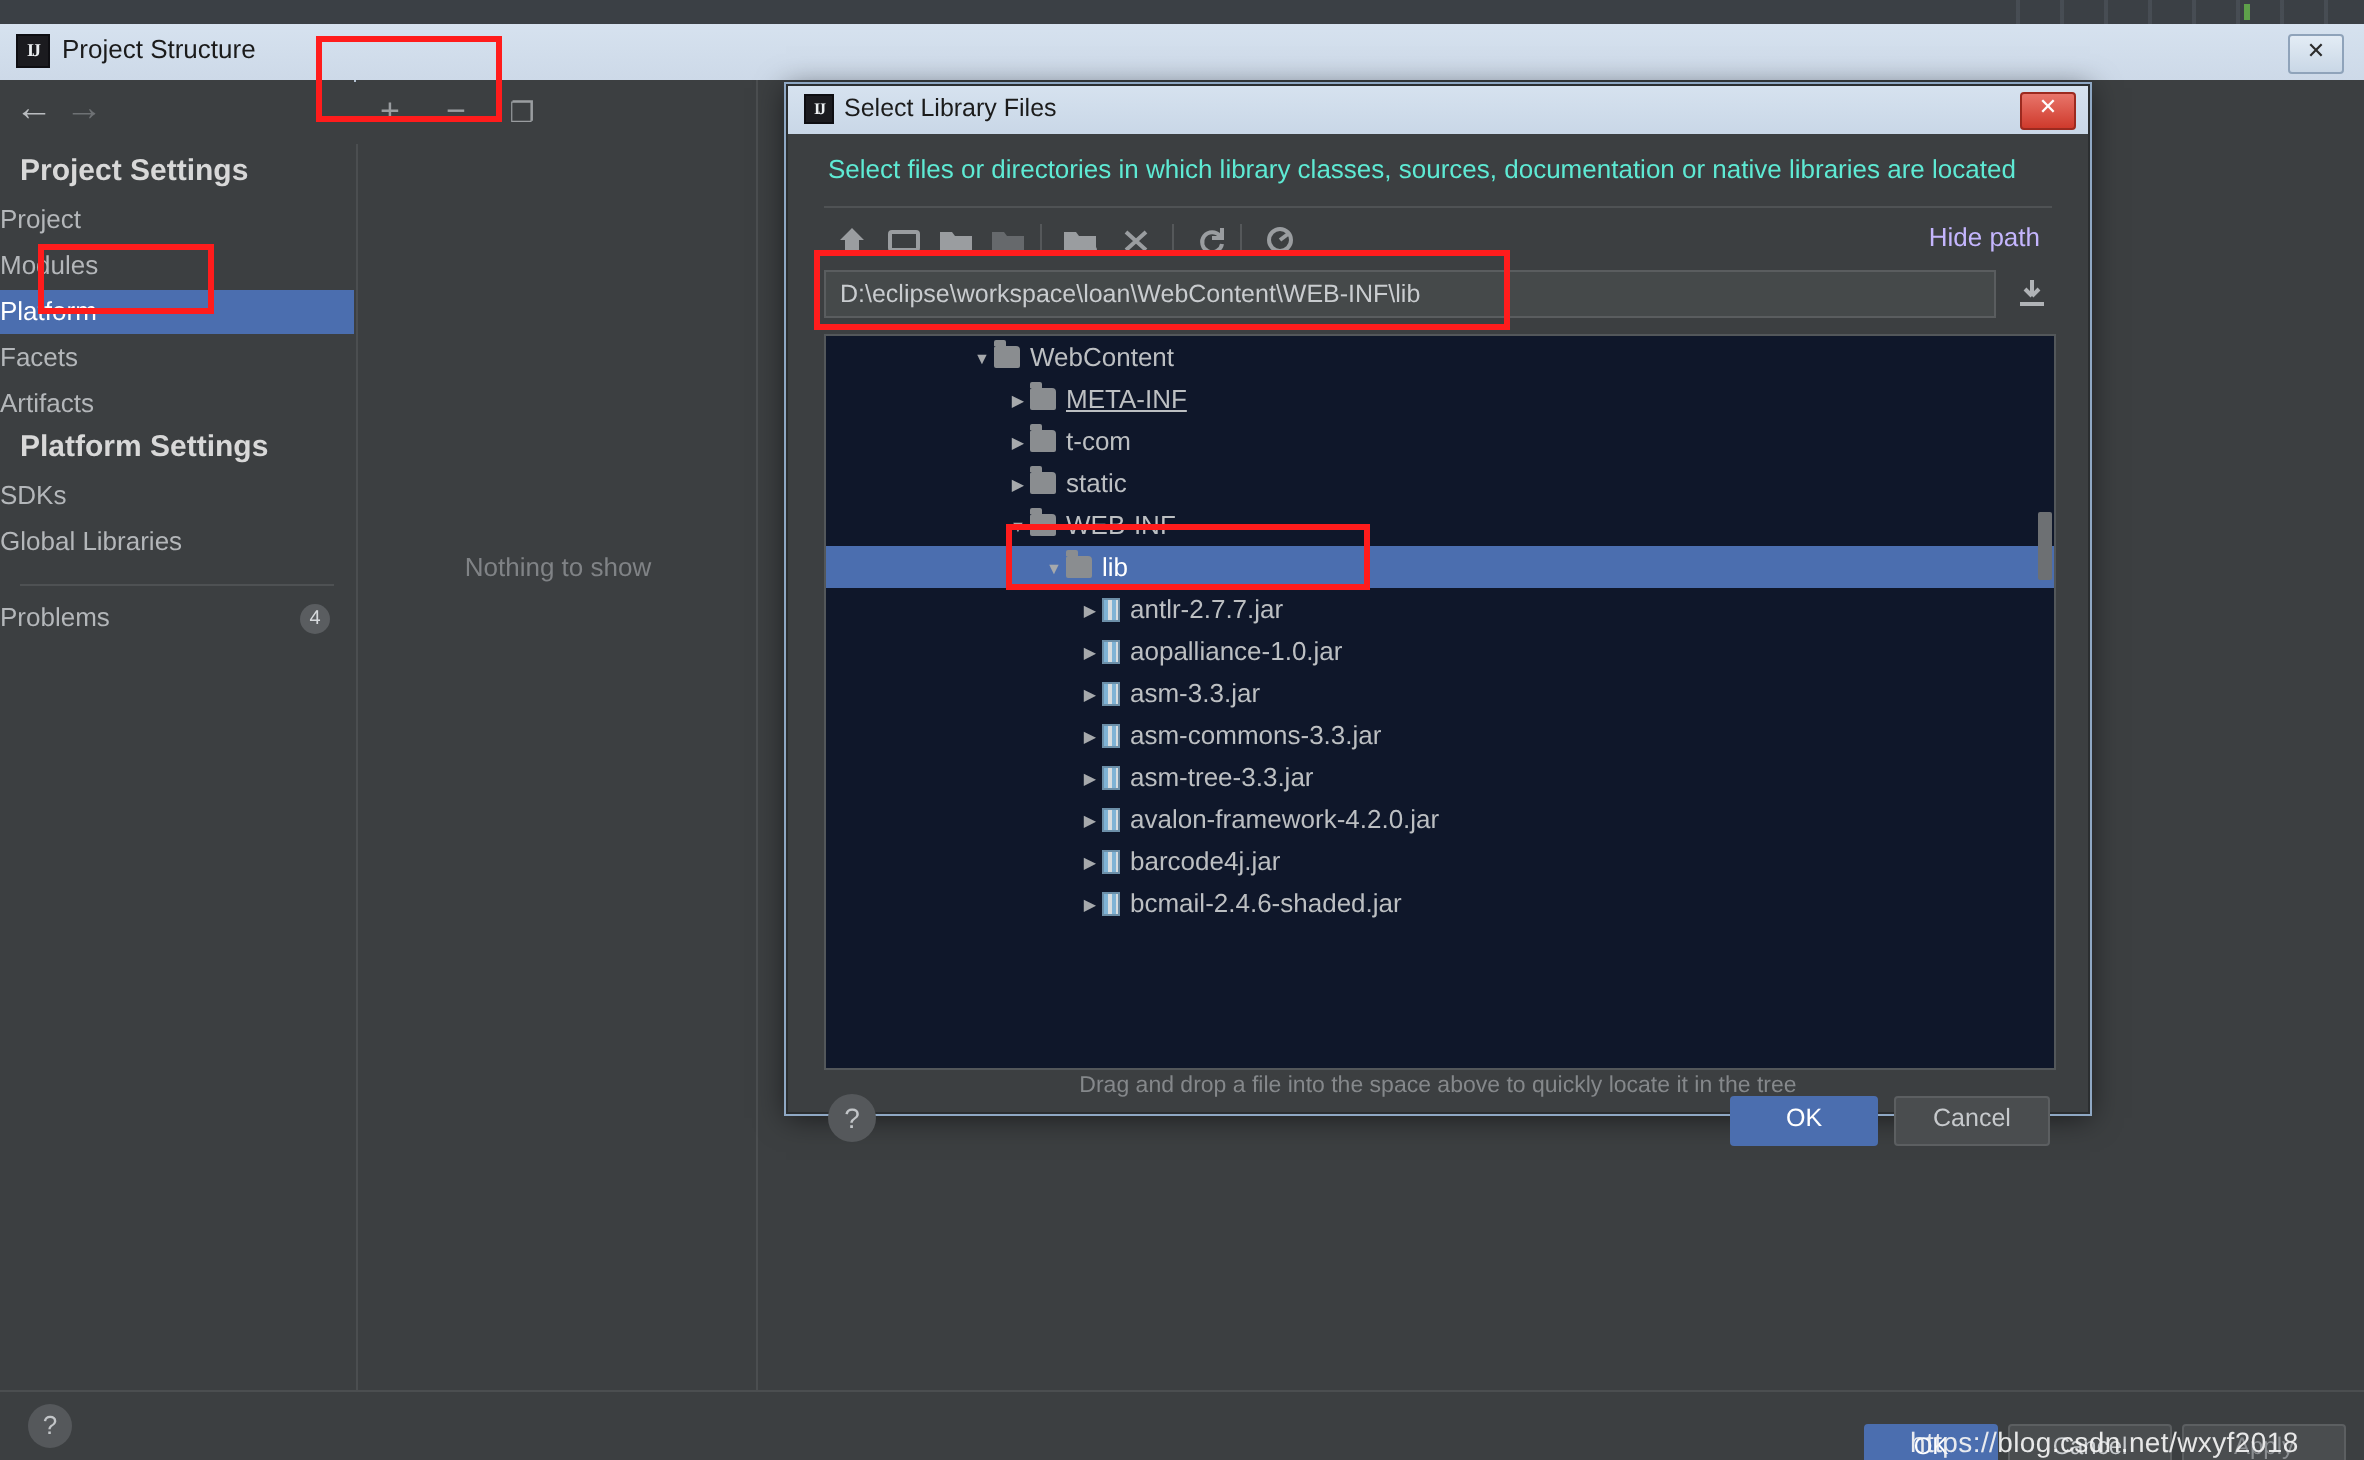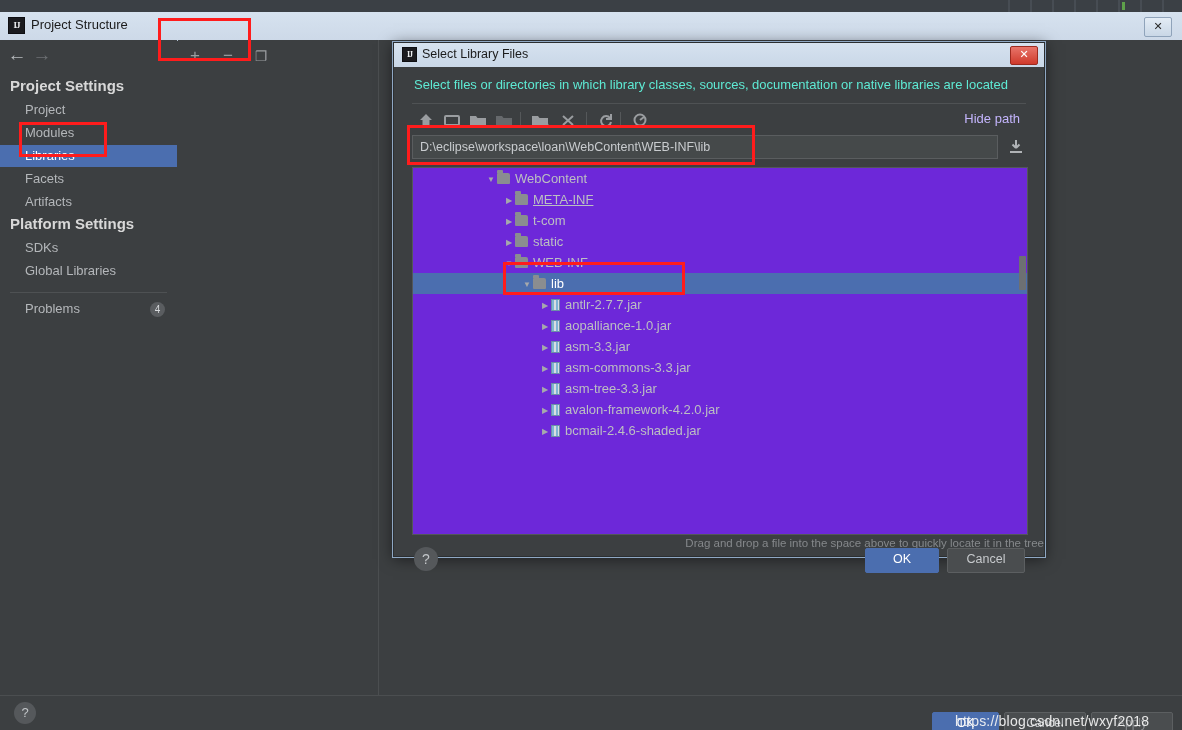--- a/index.html
+++ b/index.html
@@ -40,21 +40,21 @@
 
   
   .sidebar{position:absolute;left:0;top:28px;width:177px;height:655px;background:#3c3f41;}
   .nav-arrows{position:absolute;left:0;top:0;width:177px;height:32px;}
   .nav-arrows .arr{position:absolute;top:6px;width:22px;height:20px;font-size:19px;line-height:18px;text-align:center;cursor:pointer;}
   .nav-arrows .back{left:6px;color:#b9bcbf;}
   .nav-arrows .fwd{left:31px;color:#6e7174;}
 
   .sec-head{position:absolute;left:10px;font-size:15px;font-weight:bold;color:#d8d8d8;}
   .nav-item{position:absolute;left:0;width:177px;height:22px;line-height:22px;font-size:13px;color:#b4b7ba;cursor:pointer;}
-  .nav-item span.lbl{margin-left:25px;}
+  .nav-item span.lbl{}
   .nav-item.selected{background:#4b6eaf;color:#ffffff;}
   .divider{position:absolute;left:10px;width:157px;height:1px;background:#4e5153;}
   .badge{
     position:absolute;right:12px;top:4px;width:15px;height:15px;border-radius:50%;
     background:#5a5d60;color:#d6d9dc;font-size:10px;line-height:15px;text-align:center;
   }
 
   
   .center-toolbar{position:absolute;left:178px;top:28px;width:200px;height:32px;background:#3c3f41;}
   .tb-btn{position:absolute;top:4px;width:24px;height:24px;cursor:pointer;color:#9a9da0;
@@ -124,34 +124,34 @@
   .path-input{
     position:absolute;left:0;top:0;width:586px;height:24px;box-sizing:border-box;
     background:#45494a;border:1px solid #5a5d5f;color:#c9cccf;font-size:12.5px;
     padding:0 7px;line-height:22px;font-family:"Liberation Sans",sans-serif;
     white-space:nowrap;overflow:hidden;
   }
   .path-dl{position:absolute;right:0;top:2px;width:20px;height:20px;cursor:pointer;}
 
   .tree-box{
     position:absolute;left:18px;top:100px;width:614px;height:366px;
-    background:#6d28d9;border:1px solid #53575a;overflow:hidden;
+    background:#0f172a;border:1px solid #53575a;overflow:hidden;
   }
   .trow{position:relative;height:21px;line-height:21px;font-size:13px;color:#bcbfc2;white-space:nowrap;cursor:pointer;}
   .trow.sel{background:#4b6eaf;color:#ffffff;}
   .twist{display:inline-block;width:12px;text-align:center;font-size:8px;color:#a6a9ac;vertical-align:middle;}
   .ficon{display:inline-block;width:13px;height:11px;background:#8a8d90;border-radius:1px 2px 1px 1px;
      vertical-align:-1px;margin-right:5px;position:relative;}
   .ficon:before{content:"";position:absolute;left:0;top:-3px;width:6px;height:3px;background:#8a8d90;border-radius:1px 1px 0 0;}
   .jicon{display:inline-block;width:9px;height:12px;vertical-align:-2px;margin-right:5px;
      background:linear-gradient(90deg,#7fb3d5 0 2px,#d8dde0 2px 4px,#7fb3d5 4px 6px,#d8dde0 6px 9px);
      border:1px solid #6c8fa8;box-sizing:border-box;}
   .tscroll{position:absolute;right:1px;top:88px;width:7px;height:34px;background:#6d7073;border-radius:1px;cursor:pointer;}
 
-  .drag-hint{position:absolute;left:0;top:470px;width:650px;text-align:right;font-size:11.5px;color:#85888b;}
+  .drag-hint{position:absolute;left:0;top:470px;width:650px;text-align:center;font-size:11.5px;color:#85888b;}
   .dlg-help{
     position:absolute;left:20px;top:480px;width:24px;height:24px;border-radius:50%;
     background:#55585b;color:#c2c5c8;font-size:14px;line-height:24px;text-align:center;cursor:pointer;
   }
   .dlg-ok{
     position:absolute;left:471px;top:481px;width:72px;height:23px;background:#4b6eaf;border:1px solid #4b6eaf;
     border-radius:2px;color:#ffffff;font-size:12.5px;line-height:21px;text-align:center;cursor:pointer;
   }
   .dlg-cancel{
     position:absolute;left:553px;top:481px;width:76px;height:23px;background:#4a4d4f;border:1px solid #5c5f61;
@@ -185,21 +185,21 @@
 
     <div class="sec-head" style="top:37px;">Project Settings</div>
 
     <div class="nav-item" style="top:59px;">
       <span class="lbl">Project</span>
     </div>
     <div class="nav-item" style="top:82px;">
       <span class="lbl">Modules</span>
     </div>
     <div class="nav-item selected" style="top:105px;">
-      <span class="lbl">Libraries</span>
+      <span class="lbl">Platform</span>
     </div>
     <div class="nav-item" style="top:128px;">
       <span class="lbl">Facets</span>
     </div>
     <div class="nav-item" style="top:151px;">
       <span class="lbl">Artifacts</span>
     </div>
 
     <div class="sec-head" style="top:175px;">Platform Settings</div>
 
@@ -217,20 +217,23 @@
       <span class="badge">4</span>
     </div>
   </div>
 
   <div class="center-toolbar">
     <div class="tb-btn" style="left:5px;">+</div>
     <div class="tb-btn" style="left:38px;">−</div>
     <div class="tb-btn" style="left:71px;font-size:14px;">❐</div>
   </div>
 
+  <div class="center-pane">
+    <div class="nothing">Nothing to show</div>
+  </div>
 
   <div class="right-pane"></div>
 
   <div class="bottombar">
     <div class="help-circle">?</div>
   </div>
   <div class="btn-ok-main">OK</div>
   <div class="btn-cancel-main">Cancel</div>
   <div class="btn-apply-main">Apply</div>
   <div class="watermark">https://blog.csdn.net/wxyf2018</div>
@@ -317,20 +320,21 @@
           <div class="trow" style="padding-left: 90px;"><span class="twist">▶</span><span class="ficon"></span><span>t-com</span></div>
           <div class="trow" style="padding-left: 90px;"><span class="twist">▶</span><span class="ficon"></span><span>static</span></div>
           <div class="trow" style="padding-left: 90px;"><span class="twist">▼</span><span class="ficon"></span><span>WEB-INF</span></div>
           <div class="trow sel" style="padding-left: 108px;"><span class="twist">▼</span><span class="ficon"></span><span>lib</span></div>
           <div class="trow" style="padding-left: 126px;"><span class="twist">▶</span><span class="jicon"></span><span>antlr-2.7.7.jar</span></div>
           <div class="trow" style="padding-left: 126px;"><span class="twist">▶</span><span class="jicon"></span><span>aopalliance-1.0.jar</span></div>
           <div class="trow" style="padding-left: 126px;"><span class="twist">▶</span><span class="jicon"></span><span>asm-3.3.jar</span></div>
           <div class="trow" style="padding-left: 126px;"><span class="twist">▶</span><span class="jicon"></span><span>asm-commons-3.3.jar</span></div>
           <div class="trow" style="padding-left: 126px;"><span class="twist">▶</span><span class="jicon"></span><span>asm-tree-3.3.jar</span></div>
           <div class="trow" style="padding-left: 126px;"><span class="twist">▶</span><span class="jicon"></span><span>avalon-framework-4.2.0.jar</span></div>
+          <div class="trow" style="padding-left: 126px;"><span class="twist">▶</span><span class="jicon"></span><span>barcode4j.jar</span></div>
           <div class="trow" style="padding-left: 126px;"><span class="twist">▶</span><span class="jicon"></span><span>bcmail-2.4.6-shaded.jar</span></div>
         </div>
       <div class="tscroll"></div>
     </div>
 
     <div class="drag-hint">Drag and drop a file into the space above to quickly locate it in the tree</div>
 
     <div class="dlg-help">?</div>
     <div class="dlg-ok">OK</div>
     <div class="dlg-cancel">Cancel</div>

